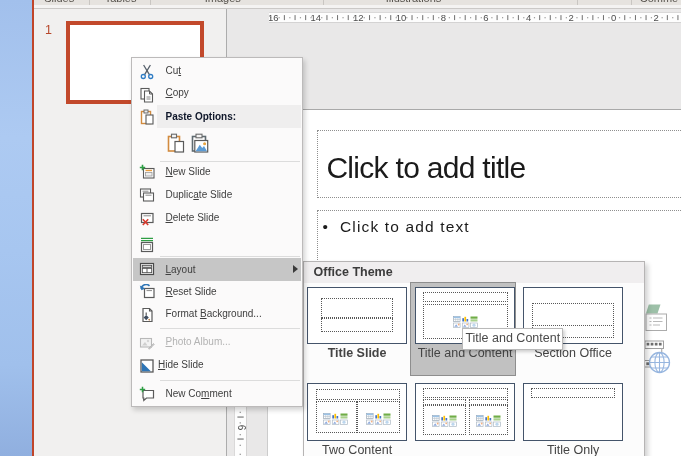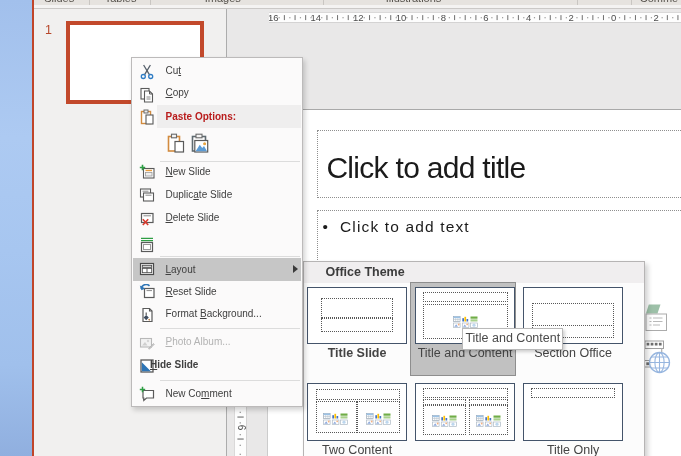--- a/index.html
+++ b/index.html
@@ -202,21 +202,21 @@
           <path d="M7.5 10h4M7.5 12h4"></path>
         </g>
       </svg></div>
   <div class="abs" style="left:33.5px;top:24.3px;height:22.8px;line-height:22.8px;"><u>C</u>opy</div>
 
   <div class="abs" style="left:7px;top:50.9px;width:16px;height:16px;" id="ic-paste"><svg width="16" height="16" viewBox="0 0 16 16">
         <rect x="2.5" y="2.5" width="9" height="12" fill="#fff" stroke="#d28b3f" stroke-width="1.4"></rect>
         <rect x="5" y="1" width="4" height="3" fill="#eee" stroke="#6b6b6b" stroke-width="1"></rect>
         <rect x="7" y="6" width="7" height="9" fill="#fff" stroke="#5a5a5a" stroke-width="1.1"></rect>
       </svg></div>
-  <div class="abs" style="left:33.5px;top:47.5px;height:22.8px;line-height:22.8px;font-weight:bold;color:#b91c1c;">Paste Options:</div>
+  <div class="abs" style="left:33.5px;top:47.5px;height:22.8px;line-height:22.8px;font-weight:bold;color:#0f172a;">Paste Options:</div>
 
   <div class="abs" style="left:33.5px;top:74.5px;width:20px;height:20px;" id="ic-pb1"><svg width="20" height="20" viewBox="0 0 20 20">
         <rect x="2.5" y="3.5" width="11" height="14.5" fill="#fff" stroke="#d28b3f" stroke-width="1.6"></rect>
         <rect x="5.5" y="1.2" width="5" height="3.6" fill="#f4f4f4" stroke="#6b6b6b" stroke-width="1.1"></rect>
         <rect x="9" y="8.5" width="8.5" height="10.5" fill="#fff" stroke="#5a5a5a" stroke-width="1.2"></rect>
       </svg></div>
   <div class="abs" style="left:57.5px;top:74.5px;width:20px;height:20px;" id="ic-pb2"><svg width="20" height="20" viewBox="0 0 20 20">
         <rect x="2.5" y="3.5" width="13" height="14.5" fill="#fff" stroke="#5f6a70" stroke-width="1.6"></rect>
         <rect x="6" y="1.2" width="6" height="3.6" fill="#f4f4f4" stroke="#6b6b6b" stroke-width="1.1"></rect>
         <rect x="4.8" y="7.5" width="12.9" height="11.5" fill="#fff" stroke="#5a5a5a" stroke-width="1.2"></rect>
@@ -285,33 +285,33 @@
         <circle cx="9" cy="6" r="1.2" fill="#d6d6d6"></circle>
         <path d="M9.5 13.5 L14.5 8.5 L15.3 9.3 L10.3 14.3 Z" fill="#c9c9c9" stroke="#b0b0b0" stroke-width="0.7"></path>
       </svg></div>
   <div class="abs" style="left:33.5px;top:273.3px;height:22.8px;line-height:22.8px;color:#b3b3b3;"><u>P</u>hoto Album...</div>
 
   <div class="abs" style="left:7px;top:299.9px;width:16px;height:16px;" id="ic-hide"><svg width="16" height="16" viewBox="0 0 16 16">
         <rect x="2" y="2" width="12" height="12" fill="#fff" stroke="#5a5a5a" stroke-width="1.3"></rect>
         <path d="M3.2 13 L13 3.2 V13 Z" fill="#fff"></path>
         <path d="M2.8 4.2 V13.2 H11.8 Z" fill="#2e75b6"></path>
       </svg></div>
-  <div class="abs" style="left:18px;top:296.1px;height:22.8px;line-height:22.8px;font-weight:bold;"><u>H</u>ide Slide</div>
+  <div class="abs" style="left:26px;top:296.1px;height:22.8px;line-height:22.8px;"><u>H</u>ide Slide</div>
 
   <div class="abs" style="left:7px;top:328.3px;width:16px;height:16px;" id="ic-newcom"><svg width="16" height="16" viewBox="0 0 16 16">
         <path d="M4 4.5 H14.5 V12 H7.5 L4.8 14.5 V12 H4 Z" fill="#fff" stroke="#5a5a5a" stroke-width="1.2"></path>
         <path d="M3.5 0.8v5.4M0.8 3.5h5.4" stroke="#2e9e44" stroke-width="1.5"></path>
       </svg></div>
   <div class="abs" style="left:33.5px;top:324.5px;height:22.8px;line-height:22.8px;">New Co<u>m</u>ment</div>
 </div>
 
 <div class="abs" id="submenu" style="left:302.5px;top:261.3px;width:342px;height:200px;background:#fcfcfc;
      border:1px solid #b6b4b4;box-sizing:border-box;box-shadow:3px 3px 5px rgba(0,0,0,0.18);z-index:9;">
   <div class="abs" style="left:0;top:0;width:340px;height:20.7px;background:#f0eeef;
-       font-size:12.5px;font-weight:bold;color:#3c3c3c;line-height:20.7px;padding-left:22px;box-sizing:border-box;">Office Theme</div>
+       font-size:12.5px;font-weight:bold;color:#3c3c3c;line-height:20.7px;padding-left:10px;box-sizing:border-box;">Office Theme</div>
 
   <div class="abs" style="left:106.3px;top:19.7px;width:106.2px;height:93.8px;background:#c1c1c1;border:1px solid #8e8e8e;box-sizing:border-box;"></div>
 
   <div class="abs thumb" style="left:3.8px;top:24.5px;">
     <div class="ph" style="left:12.5px;top:10.5px;width:72.5px;height:20px;"></div>
     <div class="ph" style="left:12.5px;top:30.2px;width:72.5px;height:13.8px;"></div>
   </div>
   <div class="abs thumb" style="left:111.8px;top:24.5px;">
     <div class="ph" style="left:7.2px;top:4px;width:84.2px;height:10.5px;"></div>
     <div class="ph" style="left:7.2px;top:16.5px;width:84.2px;height:34.7px;"></div>

